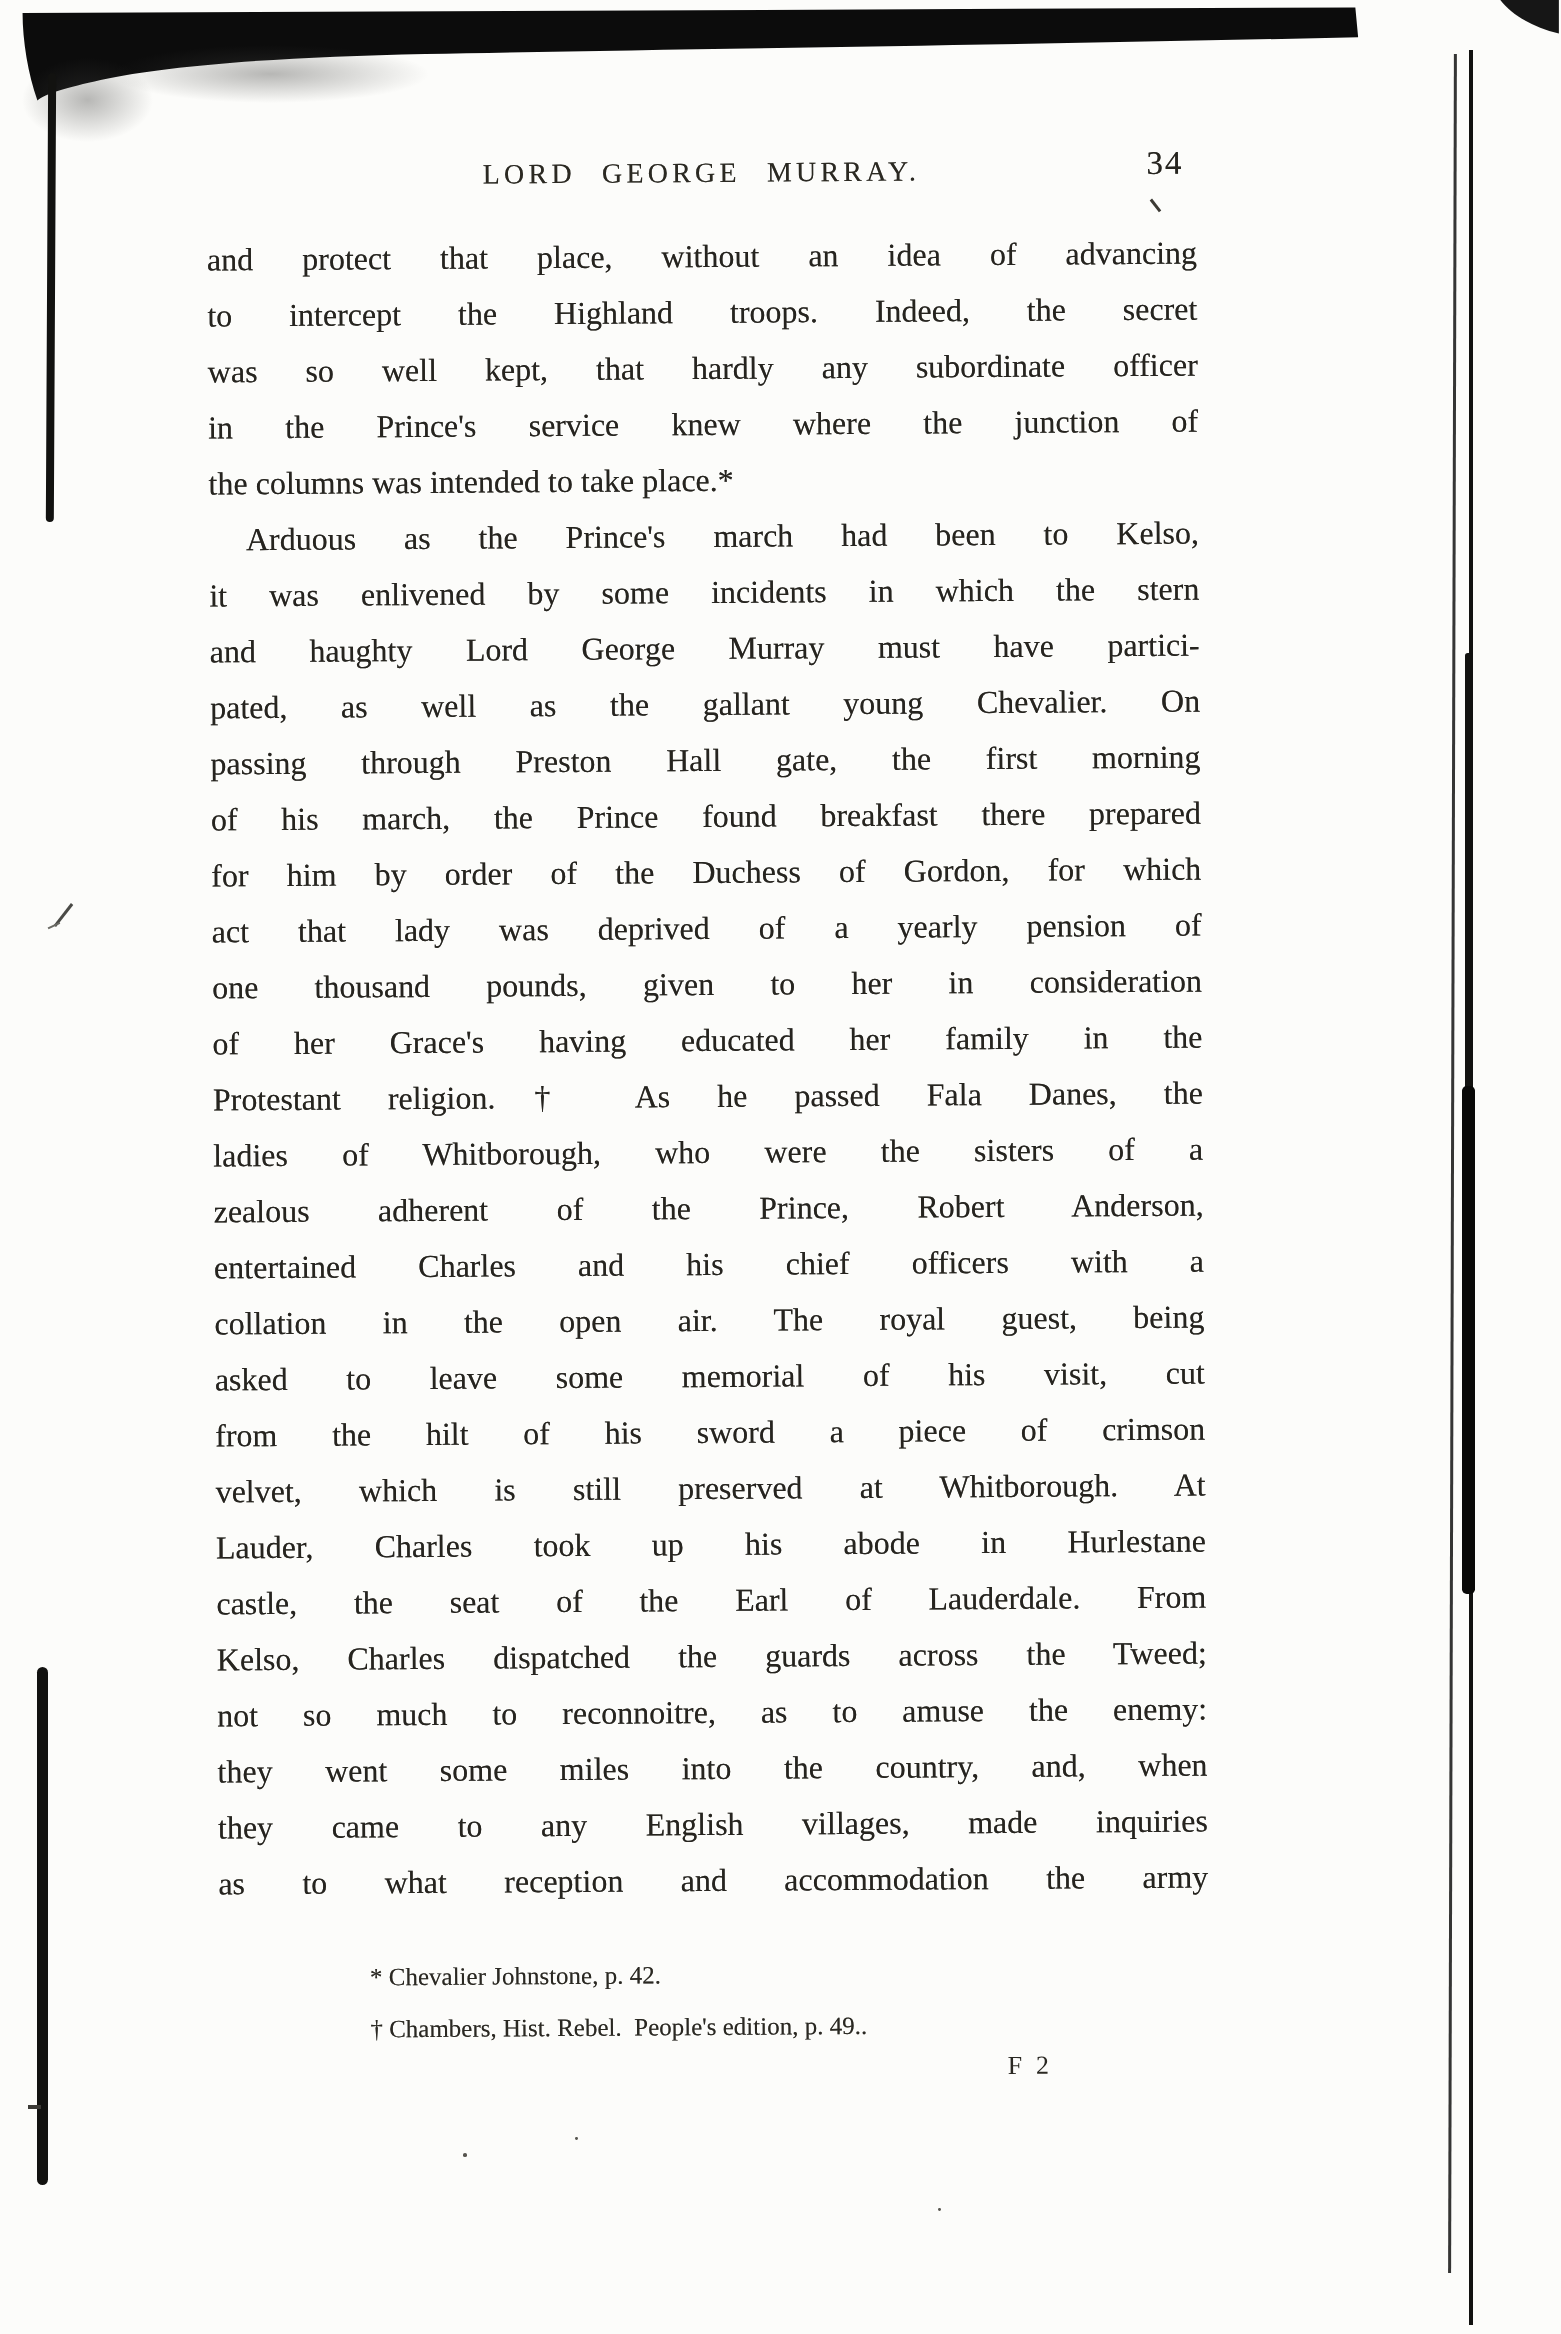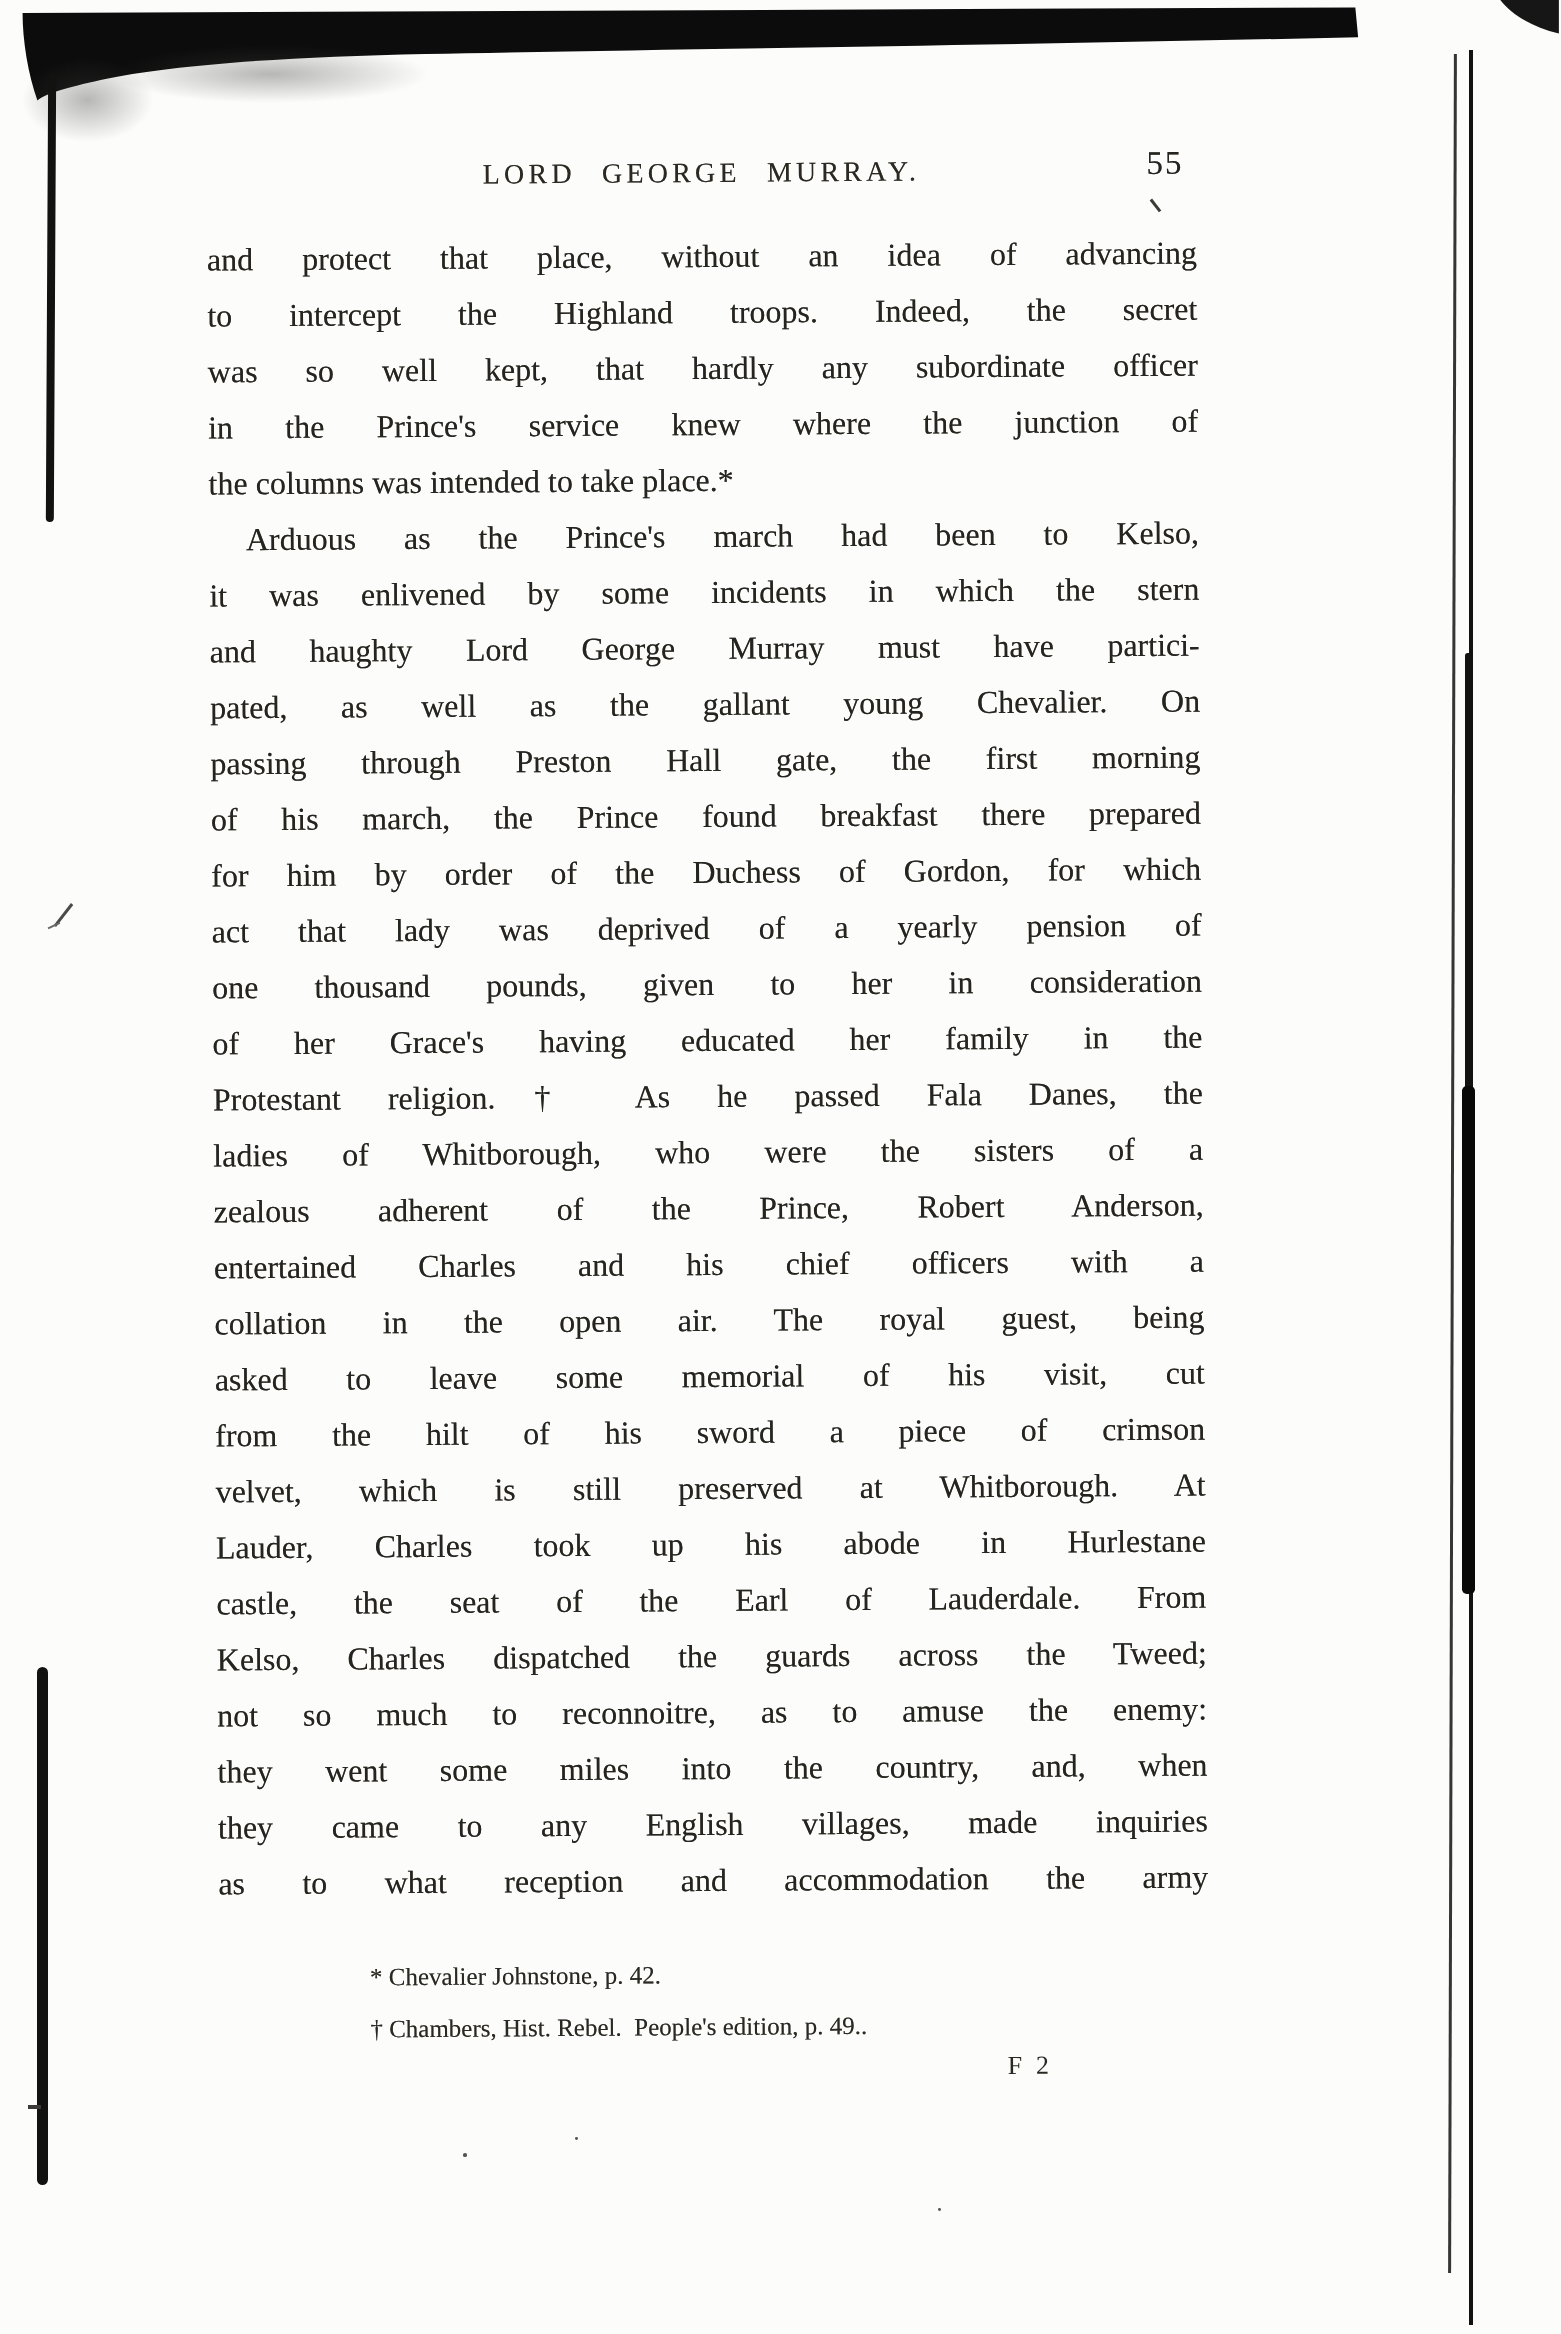--- a/index.html
+++ b/index.html
@@ -131,21 +131,21 @@
   <div class="speck" style="left:463px; top:2153px; width:3.7px; height:3.7px;"></div>
   <div class="speck" style="left:575px; top:2137px; width:2.8px; height:2.8px;"></div>
   <div class="speck" style="left:938px; top:2208px; width:2.8px; height:2.8px;"></div>
 
   <div class="pn-tick" style="position:absolute; left:1154px; top:198px;"></div>
 
   <div class="content">
 
     <div class="header-row">
       <div class="running-title">LORD GEORGE MURRAY.</div>
-      <div class="page-number">55</div>
+      <div class="page-number">34</div>
     </div>
 
     <div class="body-lines" id="body-lines">
         <div class="line">and protect that place, without an idea of advancing</div>
         <div class="line">to intercept the Highland troops. Indeed, the secret</div>
         <div class="line">was so well kept, that hardly any subordinate officer</div>
         <div class="line">in the Prince's service knew where the junction of</div>
         <div class="line flush-left">the columns was intended to take place.*</div>
         <div class="line indent">Arduous as the Prince's march had been to Kelso,</div>
         <div class="line">it was enlivened by some incidents in which the stern</div>

